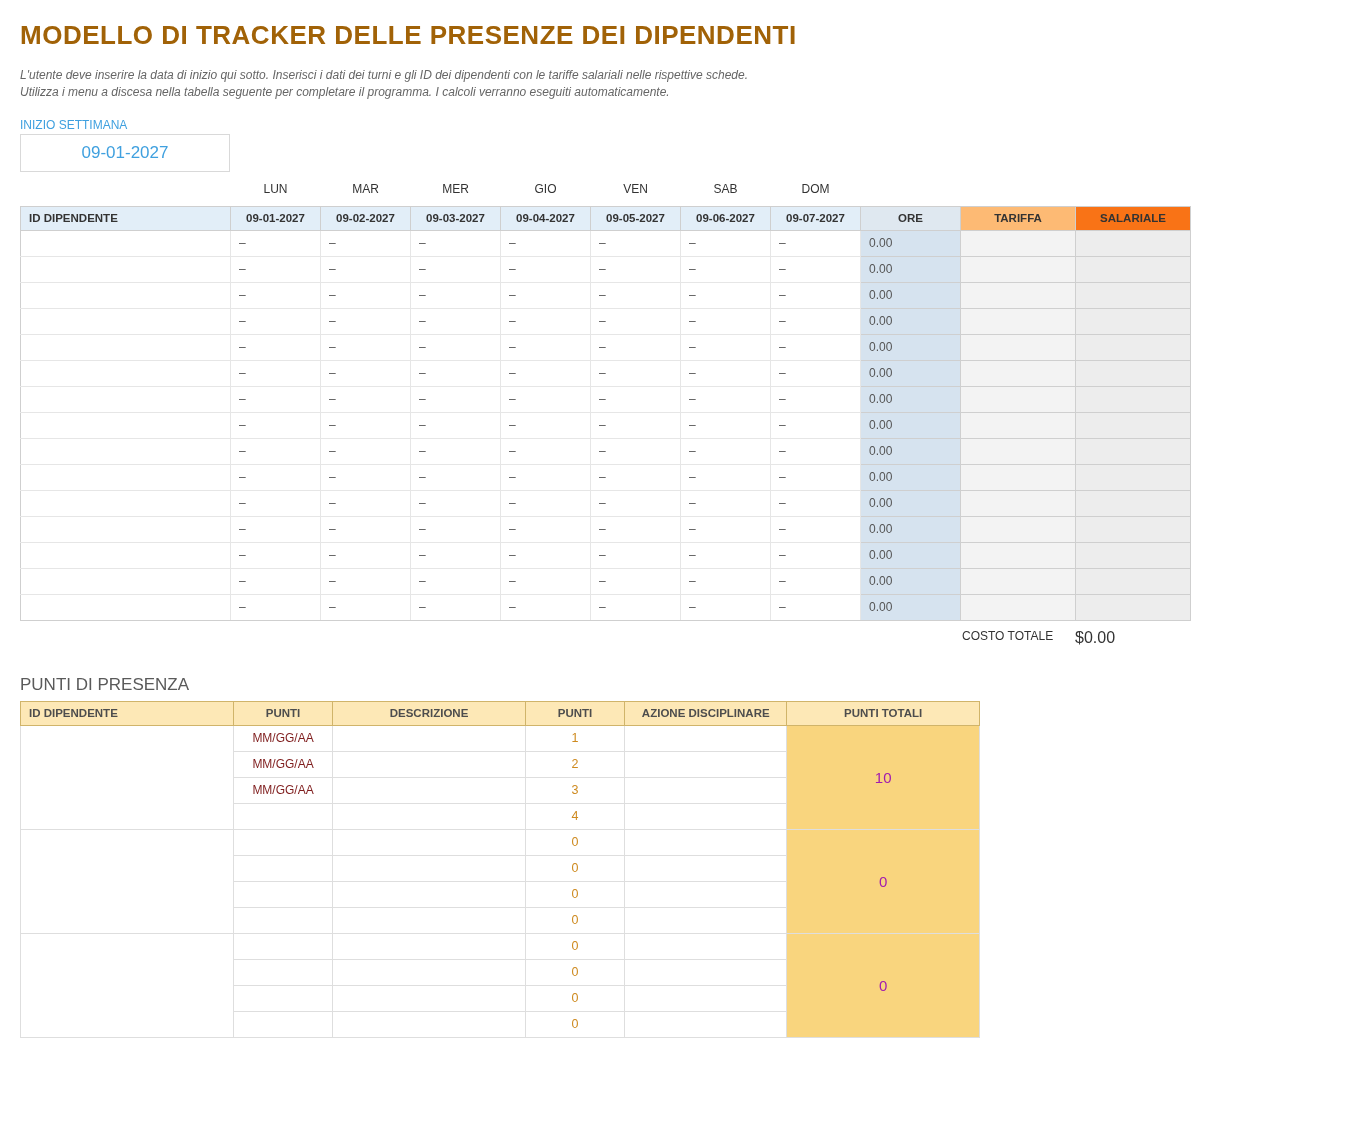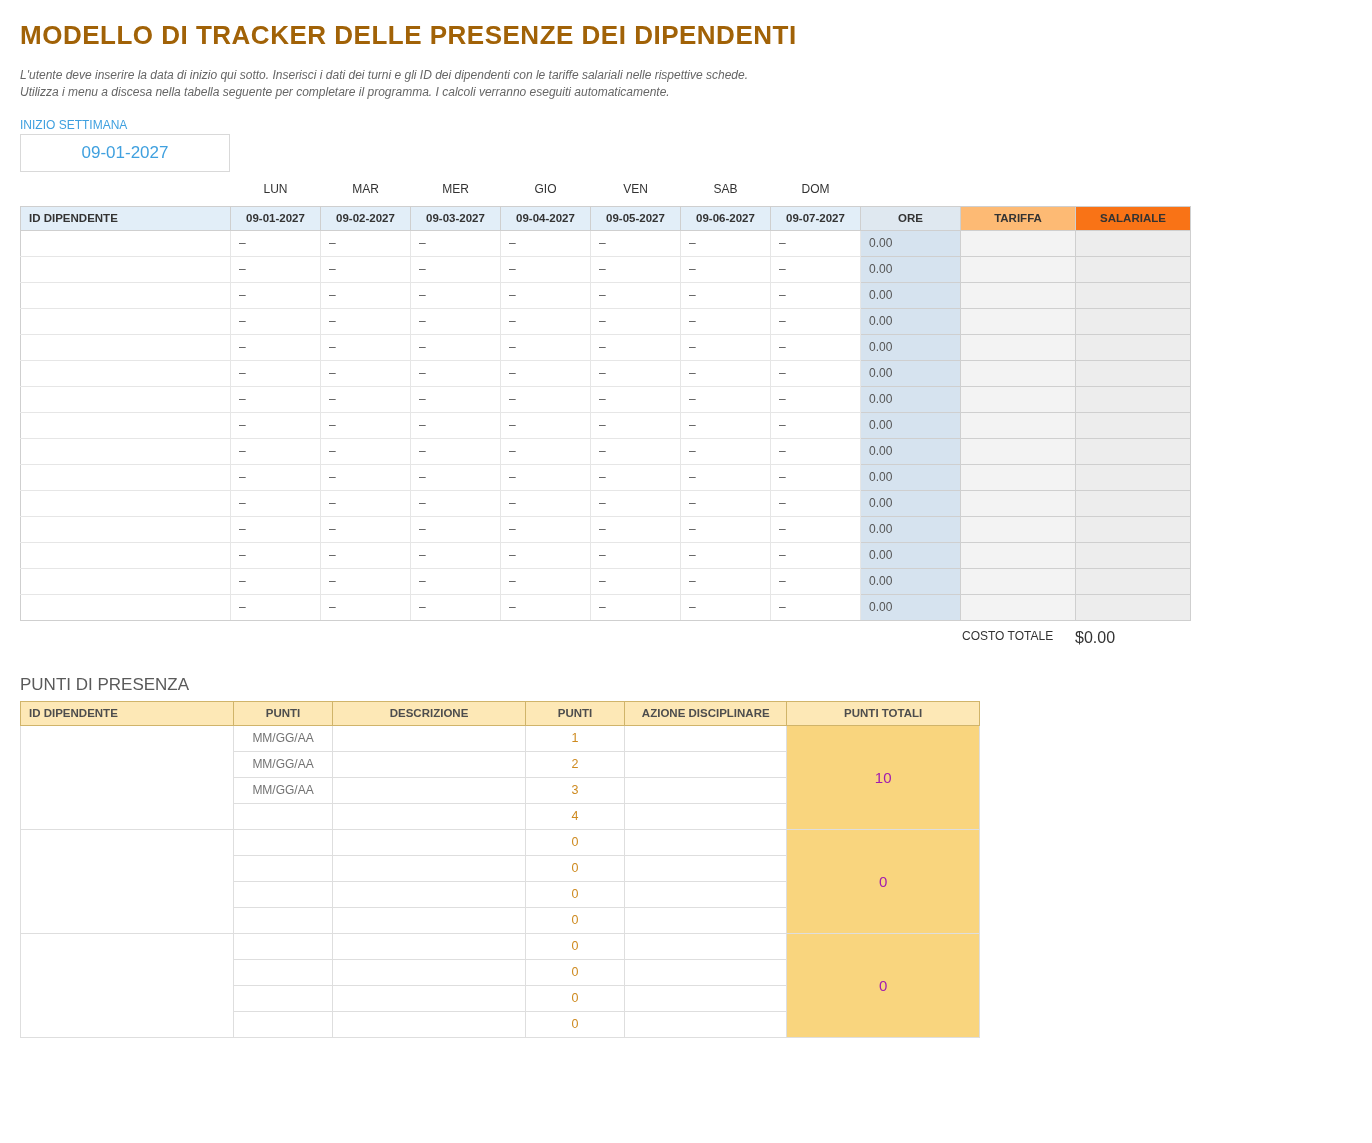--- a/index.html
+++ b/index.html
@@ -118,21 +118,21 @@
   }
   .pp th.idh { text-align:left; padding-left:8px;}
   .pp td {
     border: 1px solid #dedede;
     height: 26px;
     text-align: center;
     font-size: 12.5px;
     color: #ce8a1f;
   }
   .pp td.idcell { background:#fff;}
-  .pp td.data   { color:#737373; font-size:12px;}
+  .pp td.data   { color:#7f1d1d; font-size:12px;}
   .pp td.desc   { }
   .pp td.act    { }
   .pp td.tot    { background:#f9d57e; font-size:15px; color:#a21caf;}
 </style>
 </head>
 <body>
 
 <div class="title">MODELLO DI TRACKER DELLE PRESENZE DEI DIPENDENTI</div>
 <div class="instr">
   <span>L'utente deve inserire la data di inizio qui sotto.  Inserisci i dati dei turni e gli ID dei dipendenti con le tariffe salariali nelle rispettive schede.</span><br>

